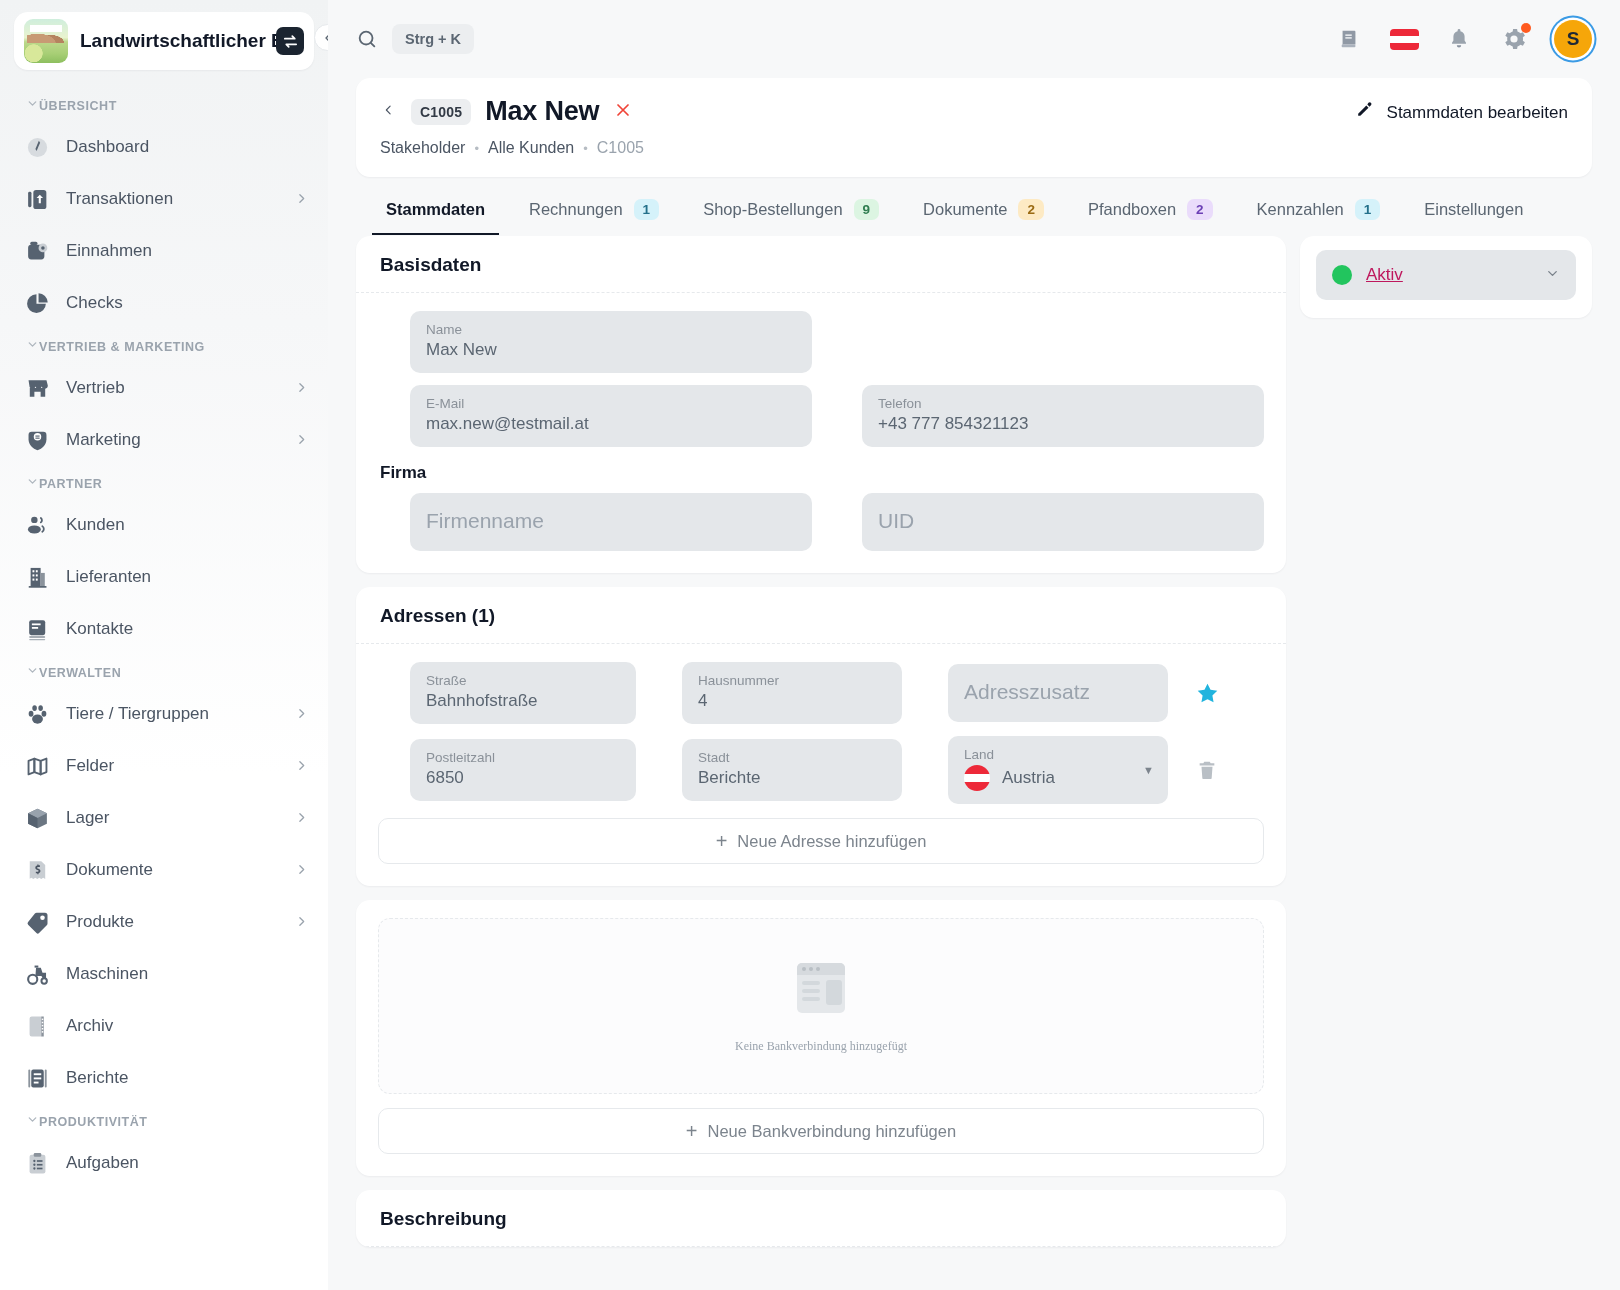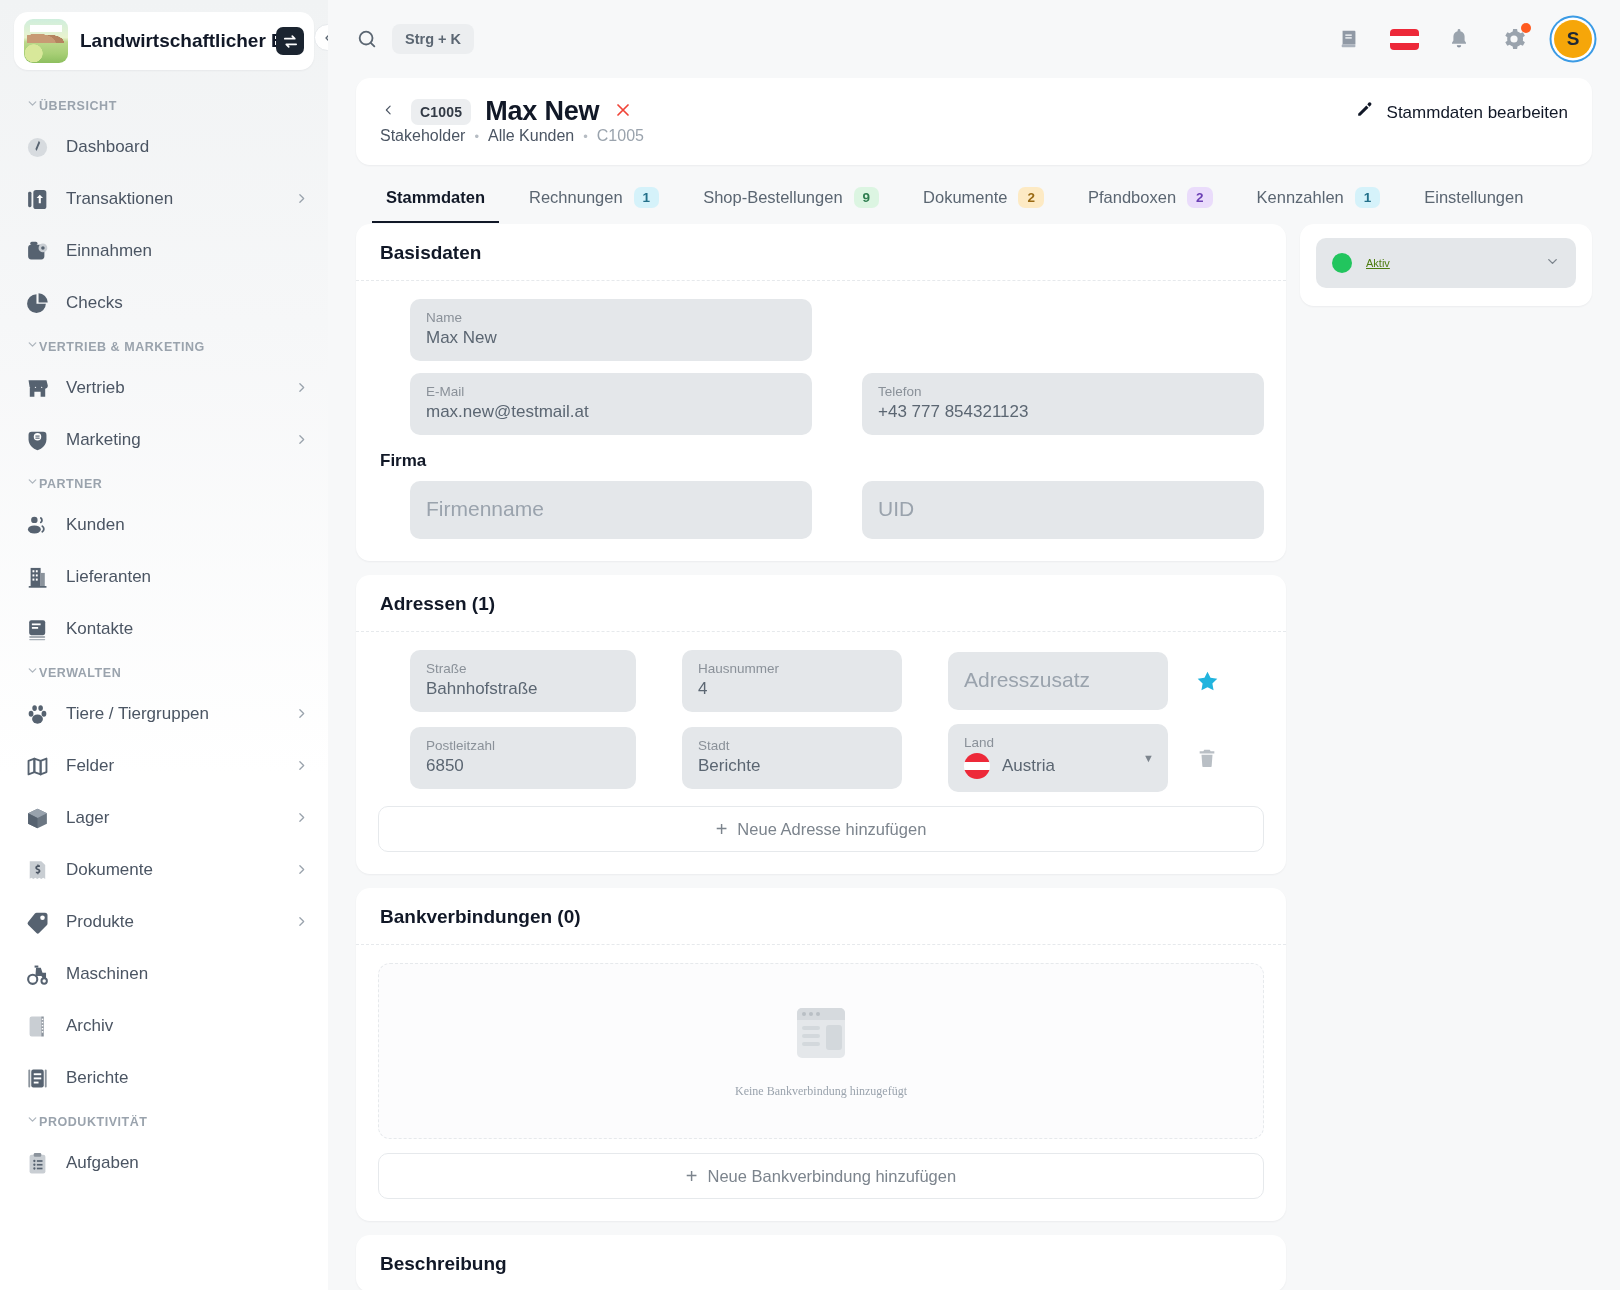--- a/index.html
+++ b/index.html
@@ -119,21 +119,21 @@
   }
   .hc-left { flex:1; }
   .title-row { display:flex; align-items:center; gap: 14px; }
   .back-chev { color:#4b5563; font-size: 21px; line-height:1; padding: 0 2px; }
   .code-chip {
     background:#eceef0; color:#323a45; border-radius: 7px;
     font-size: 14px; font-weight: 700; padding: 5px 9px; letter-spacing:.2px;
   }
   .title { font-size: 27px; font-weight: 700; color:#111827; letter-spacing:-.2px;}
   .close-x { color:#F04438; font-size: 22px; line-height:1; font-weight: 400;}
-  .breadcrumb { display:flex; align-items:center; gap:9px; font-size: 16px; color:#4b5563;}
+  .breadcrumb { margin-top: 12px; display:flex; align-items:center; gap:9px; font-size: 16px; color:#4b5563;}
   .breadcrumb .sep { color:#b6bcc3; font-size: 13px; }
   .breadcrumb .last { color:#9aa3ad; }
   .edit-btn {
     display:flex; align-items:center; gap:13px; color:#111827;
     font-size: 17px; font-weight: 400; padding-top: 4px;
   }
 
   .tabs { display:flex; align-items:center; gap: 0; padding: 8px 8px 0 8px; }
   .tab {
     display:flex; align-items:center; gap: 11px;
@@ -195,21 +195,21 @@
   .empty-text { font-size: 12px; color:#9aa3ad;font-family:Liberation Serif, serif; }
 
   .layout-row { display:flex; gap: 14px; align-items:flex-start; }
   .col-main { flex: 1; min-width: 0; }
   .col-side { width: 292px; flex: 0 0 292px; }
   .status-field {
     background:#e4e7ea; border-radius: 10px; height: 50px;
     display:flex; align-items:center; padding: 0 16px; gap: 14px; position:relative;
   }
   .status-dot { width: 20px; height: 20px; border-radius: 50%; background:#22C55E; }
-  .status-label { font-size: 11px; color:#4d7c0f;text-decoration:underline; }
+  .status-label { font-size: 17px; color:#be185d;text-decoration:underline; }
 </style>
 </head>
 <body>
 
 <div class="app">
 
   <aside class="sidebar">
     <div class="brand">
       <div class="brand-logo"></div>
       <div class="brand-name">Landwirtschaftlicher B...</div>
@@ -676,21 +676,20 @@
                 </div>
               </div>
               <div class="add-btn">
                 <span class="plus">+</span>
                 <span>Neue Adresse hinzufügen</span>
               </div>
             </div>
           </section>
 
           <section class="panel">
-            <div class="panel-head">Bankverbindungen (0)</div>
             <div class="panel-body">
               <div class="empty-box">
                 <div class="empty-art">
                   <div class="card"></div>
                     <div class="bar"></div>
                   <div class="d" style="left:13px"></div>
                     <div class="d" style="left:20px"></div>
                     <div class="d" style="left:27px"></div>
                   <div class="l" style="top:22px;width:18px"></div>
                   <div class="l" style="top:30px;width:18px"></div>

